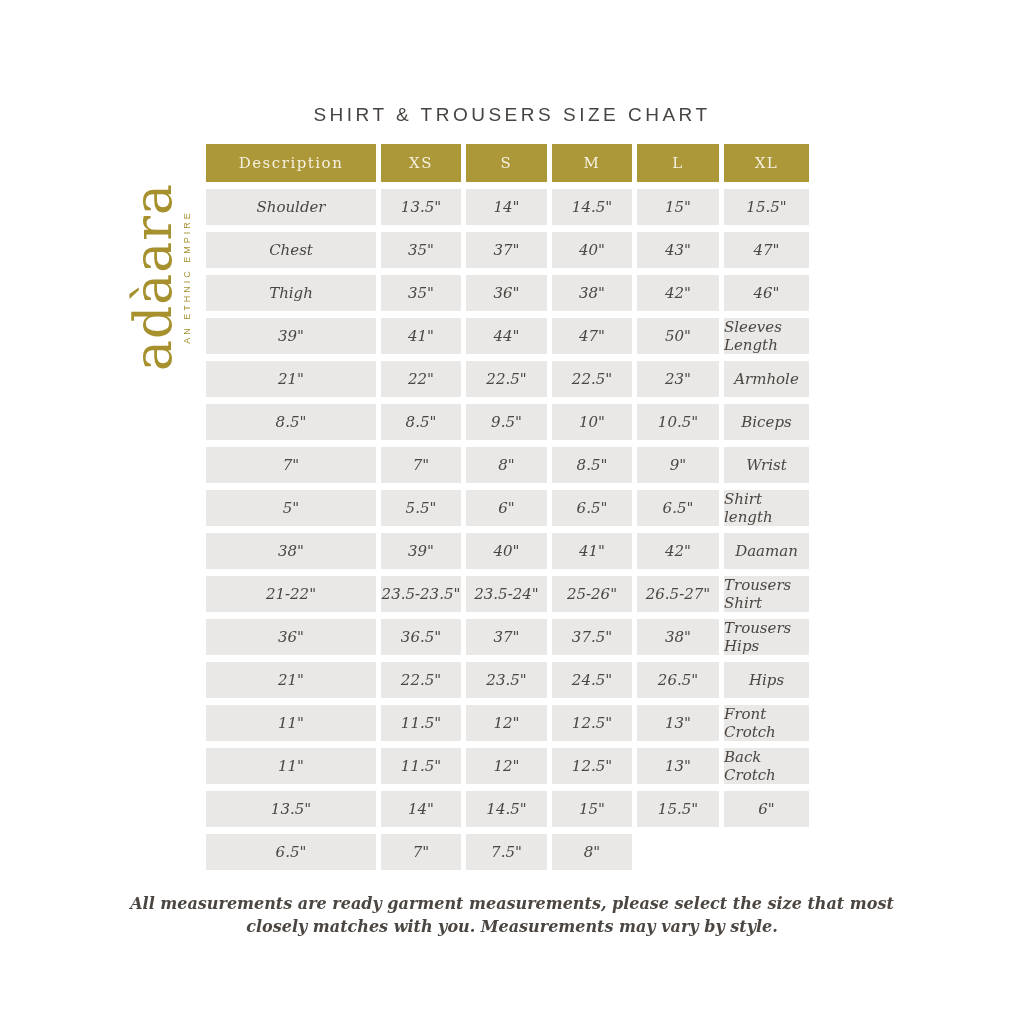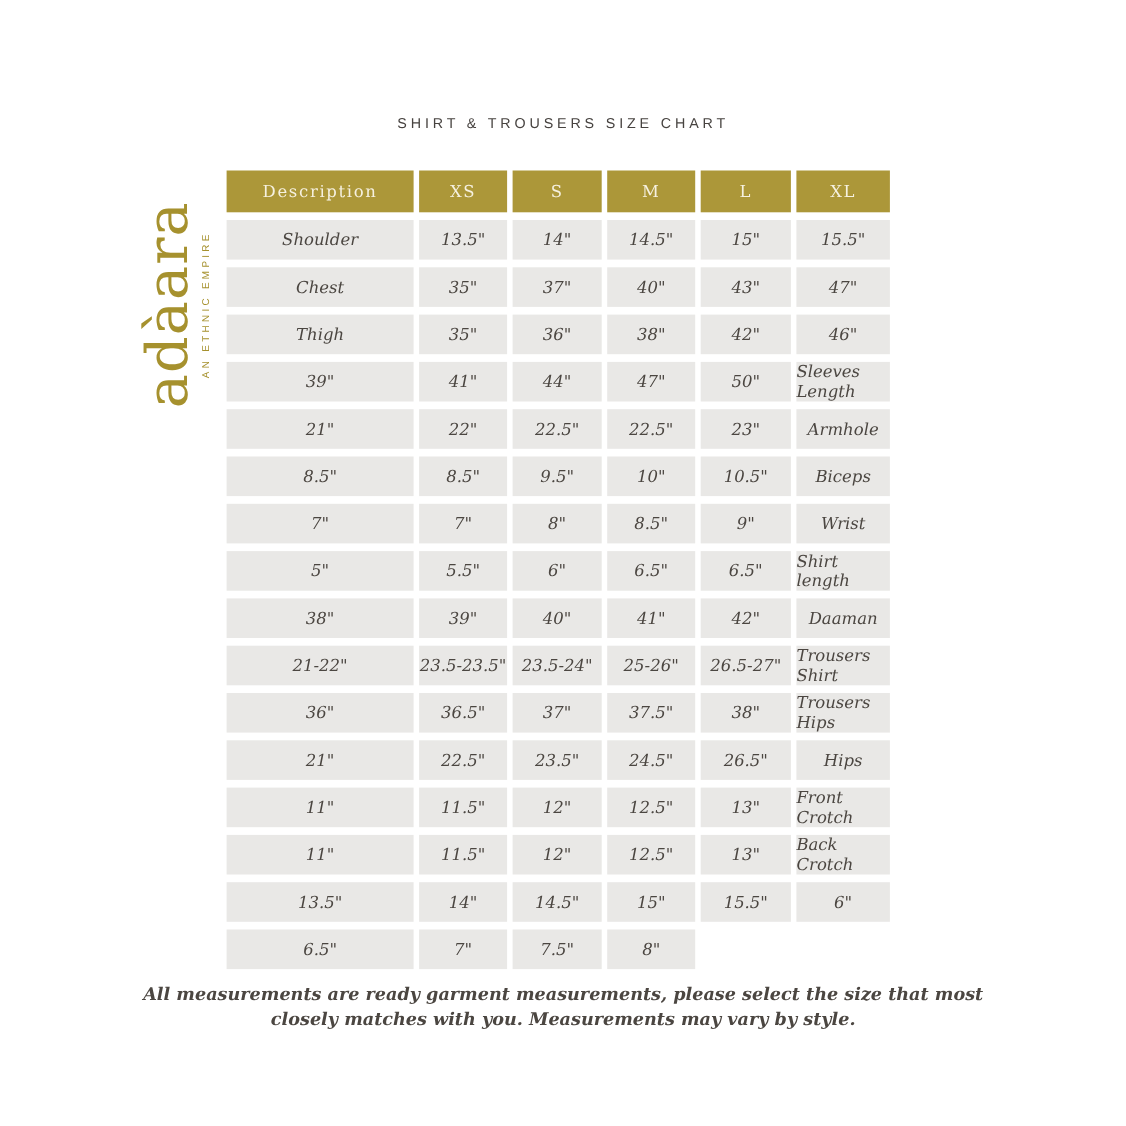--- a/index.html
+++ b/index.html
@@ -13,21 +13,21 @@
   }
   .title {
     position: absolute;
     top: 104px;
     left: 0;
     width: 100%;
     margin: 0;
     text-align: center;
     font-family: "Liberation Sans", sans-serif;
     font-weight: 400;
-    font-size: 13px;
+    font-size: 19px;
     letter-spacing: 3.5px;
     color: var(--title-color, #474340);
   }
   .logo {
     position: absolute;
     left: 59px;
     top: 237px;
     width: 220px;
     height: 80px;
     transform: rotate(-90deg);
@@ -42,21 +42,21 @@
   }
   .tagline {
     font-family: "Liberation Sans", sans-serif;
     font-size: 9px;
     letter-spacing: 3px;
     margin-top: 5px;
   }
   .table {
     position: absolute;
     left: 206px;
-    top: 155px;
+    top: 144px;
     display: grid;
     grid-template-columns: 170px 80px 81px 80px 82px 85px;
     column-gap: 5px;
     row-gap: 7px;
   }
   .hcell {
     background: var(--gold, #ac9739);
     color: var(--header-text, #f6f1e0);
     height: 38px;
     display: flex;

